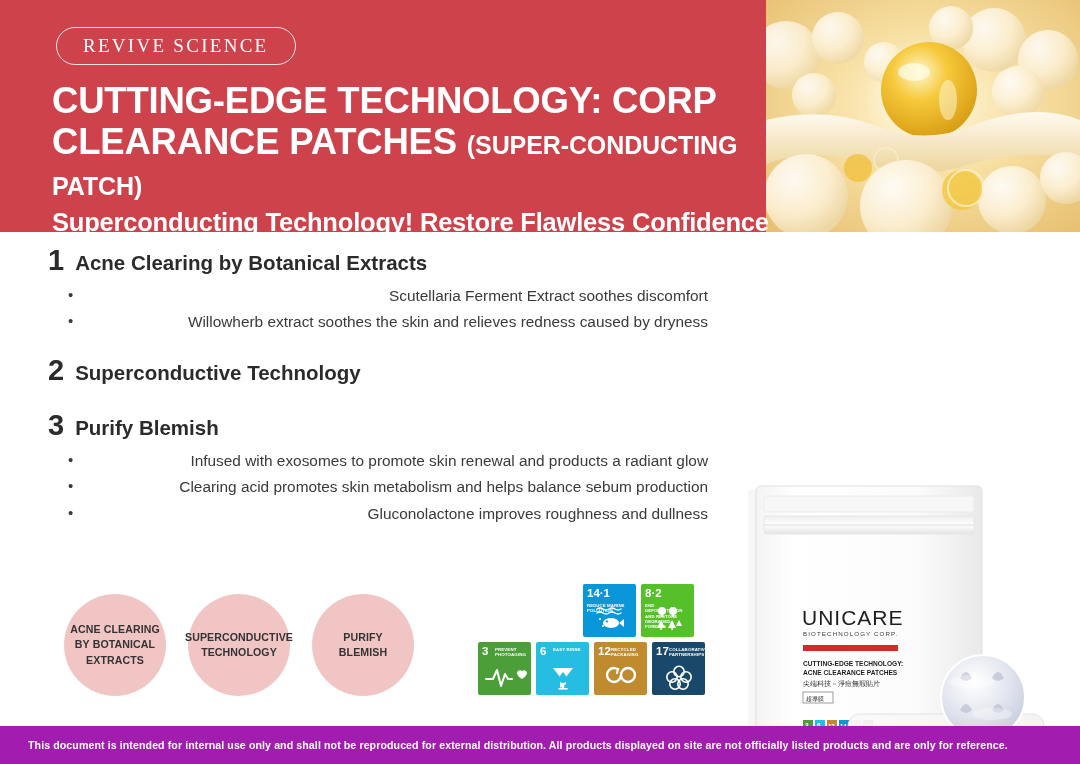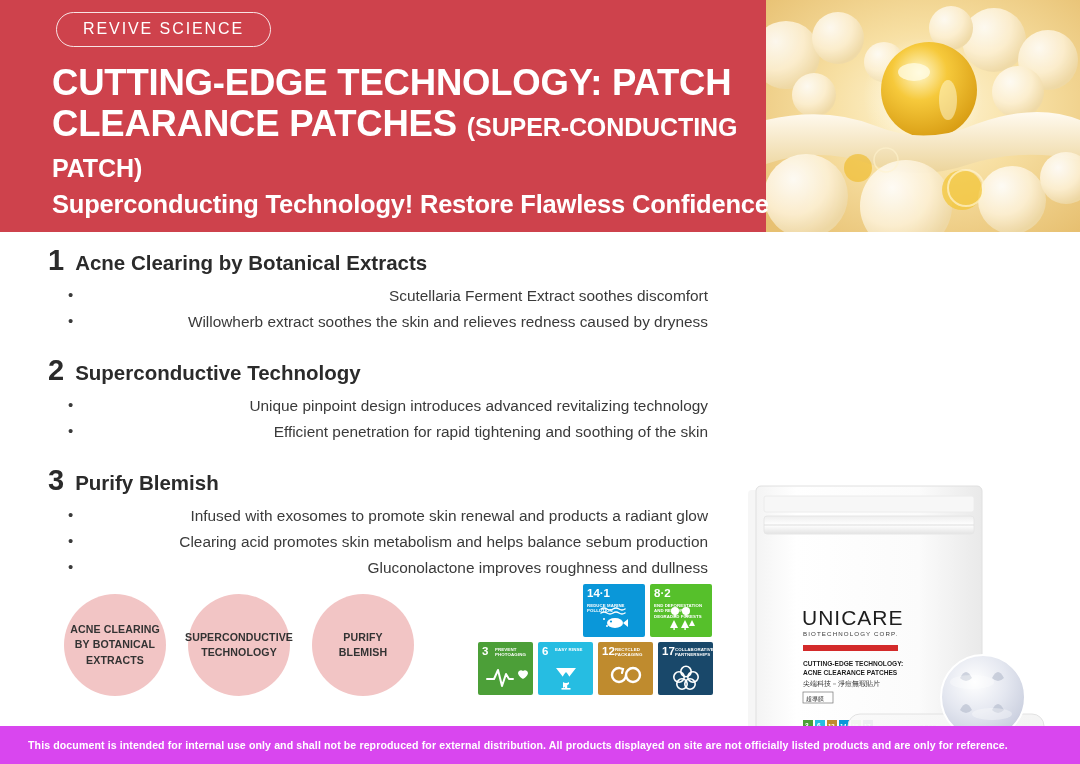--- a/index.html
+++ b/index.html
@@ -13,25 +13,26 @@
   }
   .page { position: relative; width: 1080px; height: 764px; background:#fff; }
 
   
   .header {
     position: absolute; left: 0; top: 0; width: 1080px; height: 232px;
     background: #ce424c;
   }
   .header-text { position: absolute; left: 48px; top: 0; width: 730px; height: 232px; }
   .pill {
-    display: inline-block; margin-top: 12px; margin-left: 8px;
+    display: inline-block; margin-top: 27px; margin-left: 8px;
     border: 1.5px solid rgba(255,255,255,.85);
     border-radius: 22px; padding: 8px 26px 9px 26px;
-    color: #fff; font-size: 16px; letter-spacing: .12em; font-weight: 400;
+    color: #fff; font-size: 19px; letter-spacing: .12em; font-weight: 400;
     line-height: 1;
+    font-family: Liberation Serif, serif;
   }
   .title {
     margin-top: 16px; margin-left: 4px;
     color: #fff; font-weight: bold; font-size: 36.5px; line-height: 1.12;
     letter-spacing: -0.2px;
   }
   .title .sub-paren { font-size: 25px; letter-spacing: -0.1px; }
   .tagline {
     margin-top: 4px; margin-left: 4px;
     color: #fff; font-size: 25.5px; font-weight: 700; letter-spacing: -0.2px;
@@ -70,21 +71,21 @@
     display: flex; align-items: center; justify-content: center; text-align: center;
     color: #333; font-size: 10.6px; font-weight: bold; line-height: 1.42;
     letter-spacing: .1px; padding: 6px;
   }
 
   
   .sdg-group { position: absolute; left: 478px; top: 352px; width: 235px; height: 125px; }
   .sdg-row { display: flex; gap: 5px; }
   .sdg-row.top { margin-left: 105px; margin-bottom: 5px; }
   .sdg {
-    width: 62px; height: 53px; border-radius: 2px; position: relative;
+    width: 53px; height: 53px; border-radius: 2px; position: relative;
     color: #fff; overflow: hidden;
   }
   .sdg .sdg-num {
     position: absolute; left: 4px; top: 4px; font-size: 11.5px; font-weight: bold; line-height: 1;
   }
   .sdg .sdg-label {
     position: absolute; left: 17px; top: 4.5px; right: 2px;
     font-size: 4.4px; font-weight: bold; line-height: 1.25; letter-spacing: .1px;
   }
   .sdg.wide-label .sdg-label { left: 4px; top: 19px; right: 2px; font-size: 4.3px; }
@@ -98,21 +99,21 @@
   .sdg-12 { background: #bf8b2e; }
   .sdg-17 { background: #19486a; }
 
   
   .product { position: absolute; right: 8px; top: 250px; width: 330px; height: 470px; }
   .product svg { display: block; }
 
   
   .footer {
     position: absolute; left: 0; bottom: 0; width: 1080px; height: 38px;
-    background: #d946ef; display: flex; align-items: center;
+    background: #a21caf; display: flex; align-items: center;
   }
   .footer-text {
     color: #fff; font-size: 10.6px; font-weight: bold; margin-left: 28px; letter-spacing: .1px;
   }
 </style>
 </head>
 <body>
 
 <div class="page">
 
@@ -173,21 +174,21 @@
           <circle cx="92" cy="168" r="14" fill="#f0bb26" opacity=".7"></circle>
         </g>
         <circle cx="200" cy="188" r="18" fill="none" stroke="#fff4cf" stroke-width="2" opacity=".7"></circle>
         <circle cx="120" cy="160" r="12" fill="none" stroke="#fff4cf" stroke-width="1.6" opacity=".6"></circle>
       </svg>
     </div>
 
     <div class="header-text">
       <div class="pill">REVIVE SCIENCE</div>
       <div class="title">
-        <span>CUTTING-EDGE TECHNOLOGY: PATCH</span><br>
+        <span>CUTTING-EDGE TECHNOLOGY: CORP</span><br>
         <span>CLEARANCE PATCHES</span>
         <span class="sub-paren">(SUPER-CONDUCTING PATCH)</span>
       </div>
       <div class="tagline">Superconducting Technology! Restore Flawless Confidence</div>
     </div>
   </div>
 
   <div class="content">
 
     <div class="sections">
@@ -201,24 +202,20 @@
           <li>Scutellaria Ferment Extract soothes discomfort</li>
           <li>Willowherb extract soothes the skin and relieves redness caused by dryness</li>
         </ul>
       </div>
 
       <div class="section s2">
         <div class="sec-head">
           <span class="sec-num">2</span>
           <span class="sec-title">Superconductive Technology</span>
         </div>
-        <ul class="bullets">
-          <li>Unique pinpoint design introduces advanced revitalizing technology</li>
-          <li>Efficient penetration for rapid tightening and soothing of the skin</li>
-        </ul>
       </div>
 
       <div class="section s3">
         <div class="sec-head">
           <span class="sec-num">3</span>
           <span class="sec-title">Purify Blemish</span>
         </div>
         <ul class="bullets">
           <li>Infused with exosomes to promote skin renewal and products a radiant glow</li>
           <li>Clearing acid promotes skin metabolism and helps balance sebum production</li>

